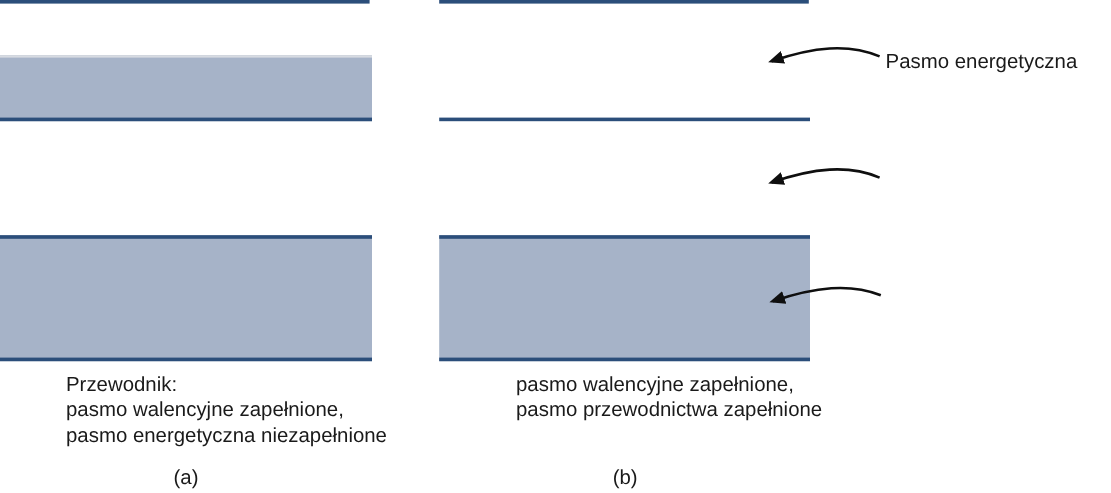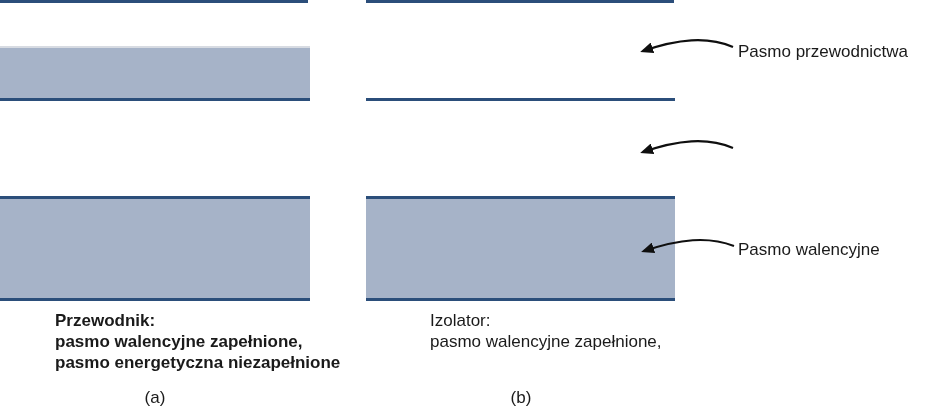--- a/index.html
+++ b/index.html
@@ -68,45 +68,44 @@
 <body>
 
 <div class="figure">
 
   <div class="band-line" style="left:0; top:0; width:308px; height:3px;"></div>
 
   <div class="band-cond-a" style="left:0; top:46px; width:310px; height:55px;"></div>
 
   <div class="band-filled" style="left:0; top:196px; width:310px; height:105px;"></div>
 
-  <div class="desc" style="left:55px; top:310px;font-weight:bold;">
+  <div class="desc" style="left:55px; top:310px;">
     <div>Przewodnik:</div>
     <div>pasmo walencyjne zapełnione,</div>
     <div>pasmo energetyczna niezapełnione</div>
   </div>
 
   <div class="caption" style="left:125px; top:388px;">(a)</div>
 
   <div class="band-line" style="left:366px; top:0; width:308px; height:3px;"></div>
 
   <div class="band-line" style="left:366px; top:98px; width:309px; height:3px;"></div>
 
   <div class="band-filled" style="left:366px; top:196px; width:309px; height:105px;"></div>
 
   <div class="desc" style="left:430px; top:310px;">
-    <div>Izolator:</div>
     <div>pasmo walencyjne zapełnione,</div>
+    <div>pasmo przewodnictwa zapełnione</div>
   </div>
 
   <div class="caption" style="left:491px; top:388px;">(b)</div>
 
-  <div class="band-label" style="left:738px; top:43px;">Pasmo przewodnictwa</div>
+  <div class="band-label" style="left:738px; top:43px;">Pasmo energetyczna</div>
 
 
-  <div class="band-label" style="left:738px; top:241px;">Pasmo walencyjne</div>
 
   <svg class="arrows" viewBox="0 0 926 411" aria-hidden="true">
     <defs>
       <marker id="arrowhead" markerUnits="userSpaceOnUse" markerWidth="13" markerHeight="11" refX="10" refY="5.5" orient="auto">
         <path d="M0,0 L13,5.5 L0,11 z" fill="#0f0f0f"></path>
       </marker>
     </defs>
     <path class="curve" d="M 733 47 C 707 36, 678 39, 643 51" marker-end="url(#arrowhead)"></path>
     <path class="curve" d="M 733 148 C 707 137, 678 140, 643 152" marker-end="url(#arrowhead)"></path>
     <path class="curve" d="M 734 246 C 708 236, 680 239, 644 251" marker-end="url(#arrowhead)"></path>

